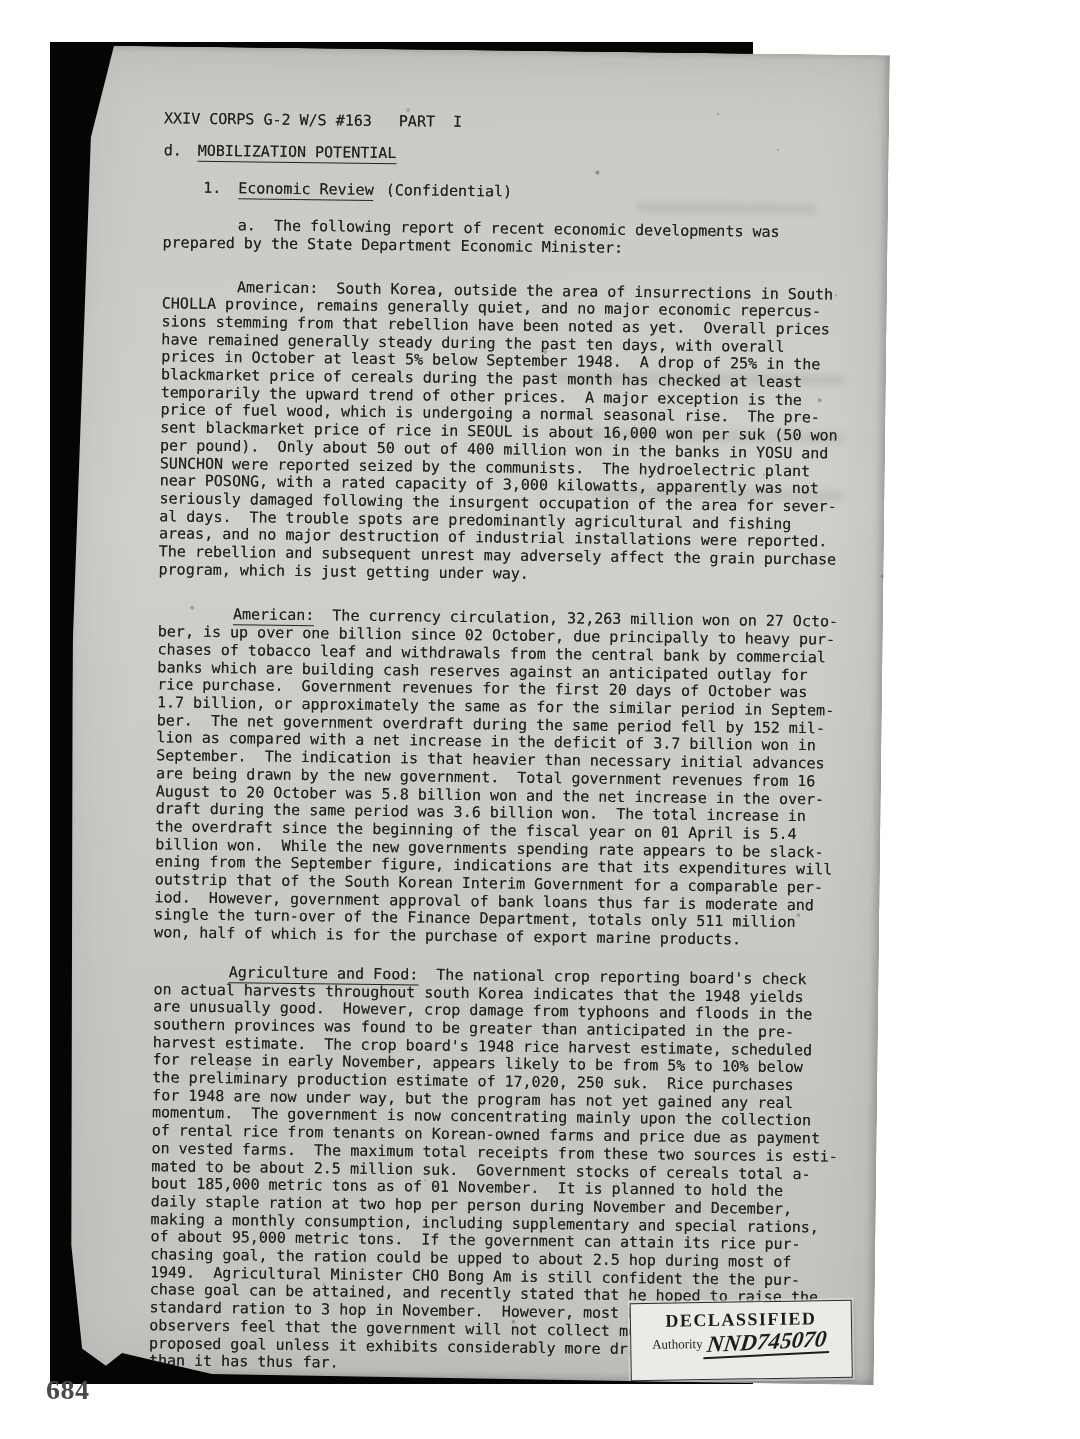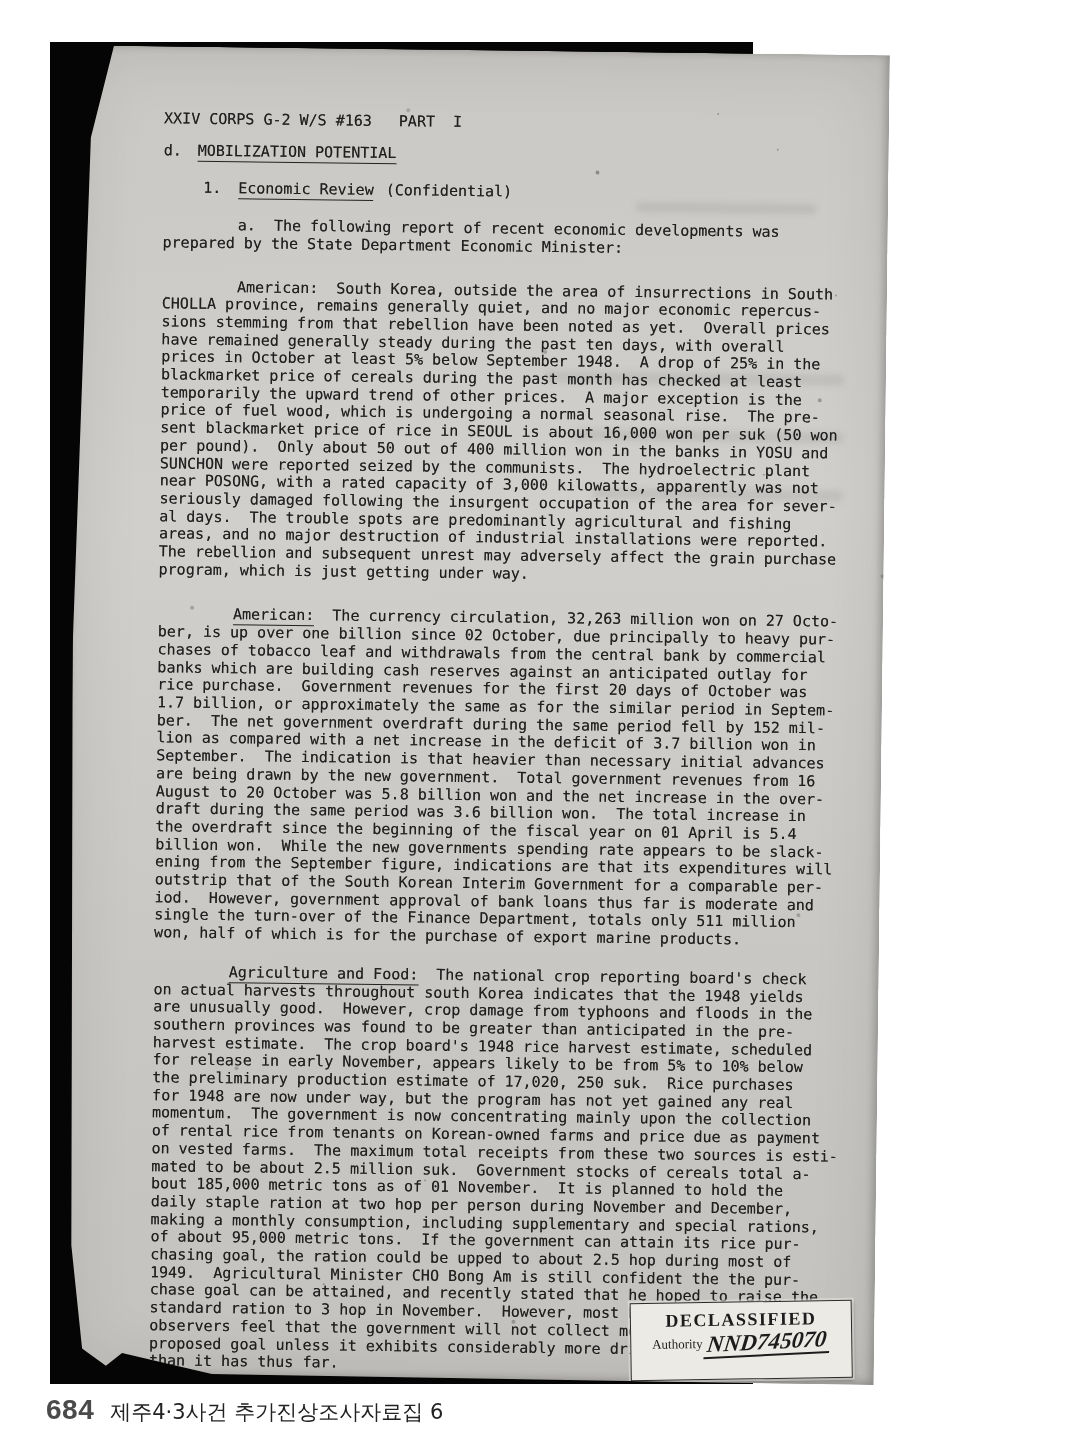--- a/index.html
+++ b/index.html
@@ -87,22 +87,22 @@
   }
   .ghost{position:absolute;background:rgba(55,55,55,0.10);filter:blur(3px);border-radius:3px;}
   .ghost1{left:470px;top:320px;width:300px;height:11px;}
   .ghost2{left:500px;top:378px;width:270px;height:11px;}
   .ghost3{left:520px;top:436px;width:250px;height:11px;}
   .ghost4{left:560px;top:150px;width:180px;height:10px;}
   .book-footer{
     position:absolute;left:46px;top:1374px;display:flex;align-items:baseline;
   }
   .book-footer .num{
-    font-family:Liberation Sans, sans-serif;font-weight:bold;font-size:28px;
-    color:var(--footer-num);letter-spacing:0.5px;margin-top:20px;
+    font-family:Liberation Serif, serif;font-weight:bold;font-size:28px;
+    color:var(--footer-num);letter-spacing:0.5px;
   }
   .book-footer .caption{
     font-family:"DejaVu Sans", sans-serif;font-size:21px;color:var(--footer-ink);
     margin-left:16px;letter-spacing:0px;
   }
 </style>
 </head>
 <body>
 
 <div class="scan">
@@ -206,14 +206,13 @@
       <div class="stamp-row">
         <span class="stamp-authority">Authority</span>
         <span class="stamp-value">NND745070</span>
       </div>
     </div>
   </div>
 </div>
 
 <div class="book-footer">
   <span class="num">684</span>
-  <span class="caption">제주4·3사건 추가진상조사자료집 6</span>
 </div>
 
 </body></html>

